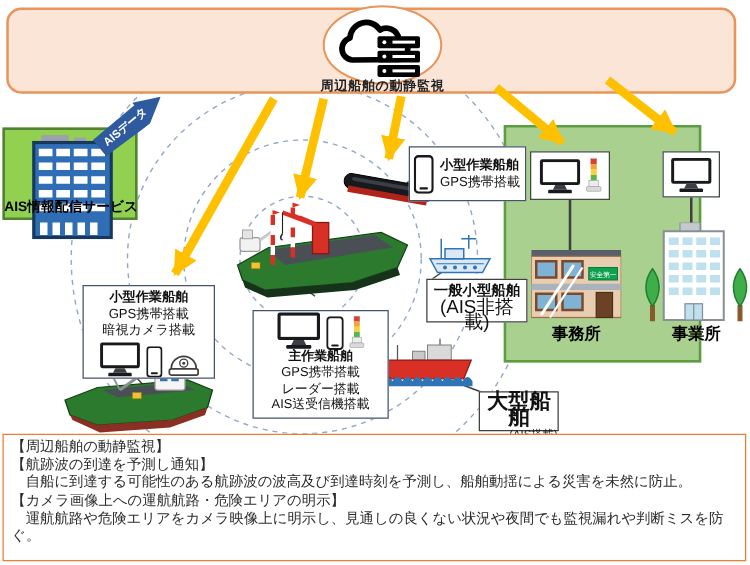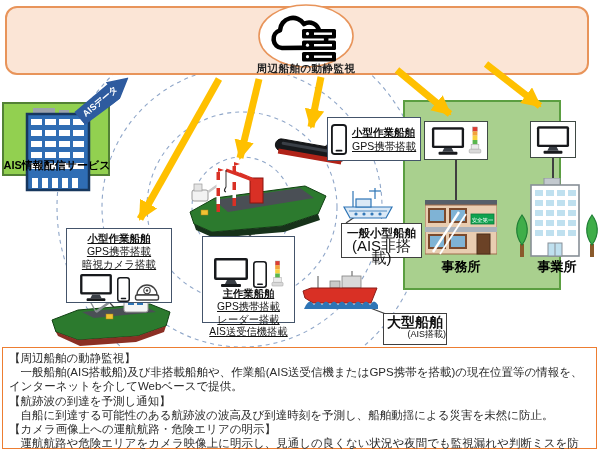--- a/index.html
+++ b/index.html
@@ -22,37 +22,37 @@
     font-weight:700;color:#000;white-space:nowrap;}
   
   .green-right{left:403px;top:100px;width:158px;height:190px;background:#a9d08e;
     border:2px solid #5b9e41;box-sizing:border-box;}
   .panel{background:#fff;border:1.5px solid #3f4a44;box-sizing:border-box;
     display:flex;align-items:center;justify-content:center;gap:3px;}
   .vline{width:2px;background:#3f3f3f;}
   .office-label{font-size:13px;font-weight:700;color:#000;text-align:center;}
   
   .info-box{background:#fff;border:1.5px solid #44546a;box-sizing:border-box;
-    text-align:center;text-decoration:underline;}
+    text-align:center;}
   .info-box .t1{font-weight:700;}
   .small-box{background:#fff;border:1.4px solid #3f3f3f;box-sizing:border-box;text-align:center;}
   .box-left{left:66px;top:228px;width:106px;height:75px;padding-top:3px;}
   .box-left .ln{font-size:10.5px;line-height:13px;}
   .box-left .icons{display:flex;justify-content:center;align-items:flex-end;gap:4px;margin-top:2px;}
-  .box-main{left:202px;top:236px;width:93px;height:87px;padding-top:20px;}
+  .box-main{left:202px;top:248px;width:109px;height:87px;padding-top:0;}
   .box-main .icons{display:flex;justify-content:center;align-items:flex-end;gap:4px;}
   .box-main .ln{font-size:10.3px;line-height:12.8px;}
   .box-top{left:327px;top:117px;width:94px;height:44px;display:flex;align-items:center;
     justify-content:flex-start;gap:5px;padding:2px 3px;text-align:left;}
   .box-top .ln{font-size:10.5px;line-height:14px;}
   .box-gen{left:341px;top:223px;width:81px;height:35px;padding-top:2px;}
   .box-gen .t1{font-size:11.5px;font-weight:700;line-height:14px;}
   .box-gen .t2{font-size:15px;line-height:12px;}
   .box-big{left:383px;top:313px;width:64px;height:32px;padding-top:2px;}
-  .box-big .t1{font-size:14px;font-weight:700;line-height:13px;}
+  .box-big .t1{font-size:17px;font-weight:700;line-height:13px;font-family:Liberation Mono, monospace;}
   .box-big .t2{font-size:9px;line-height:11px;text-align:right;}
   
   .data-arrow{left:72px;top:87px;width:64px;height:22px;background:#2e5b9f;
     transform:rotate(-40deg);display:flex;align-items:center;justify-content:center;
     clip-path:polygon(0 12%,68% 12%,68% 0,100% 50%,68% 100%,0 88%);
     font-size:9px;font-weight:700;color:#fff;padding-right:10px;box-sizing:border-box;}
   
   .desc-box{left:2px;top:347px;width:595px;height:102px;background:#fff;
     border:1.5px solid #ed7d31;box-sizing:border-box;padding:3px 6px 0 6px;
     font-size:11.5px;line-height:14.2px;color:#2b2b2b;}
@@ -363,21 +363,20 @@
     <div class="t2">(AIS非搭載)</div>
   </div>
 
   <div class="abs small-box box-big">
     <div class="t1">大型船舶</div>
     <div class="t2">(AIS搭載)</div>
   </div>
 
   <div class="abs desc-box">
     <div class="heading">【周辺船舶の動静監視】</div>
-    <div class="body">　一般船舶(AIS搭載船)及び非搭載船舶や、作業船(AIS送受信機またはGPS携帯を搭載)の現在位置等の情報を、インターネットを介してWebベースで提供。</div>
     <div class="heading">【航跡波の到達を予測し通知】</div>
     <div class="body">　自船に到達する可能性のある航跡波の波高及び到達時刻を予測し、船舶動揺による災害を未然に防止。</div>
     <div class="heading">【カメラ画像上への運航航路・危険エリアの明示】</div>
     <div class="body">　運航航路や危険エリアをカメラ映像上に明示し、見通しの良くない状況や夜間でも監視漏れや判断ミスを防ぐ。</div>
   </div>
 
   <svg class="abs" width="600" height="452" style="left:0;top:0;pointer-events:none">
     <defs>
       <marker id="ah" viewBox="0 0 10 10" refX="9" refY="5" markerWidth="2.8" markerHeight="2.8" orient="auto">
         <path d="M0,0 L10,5 L0,10 Z" fill="#ffc000"></path>

